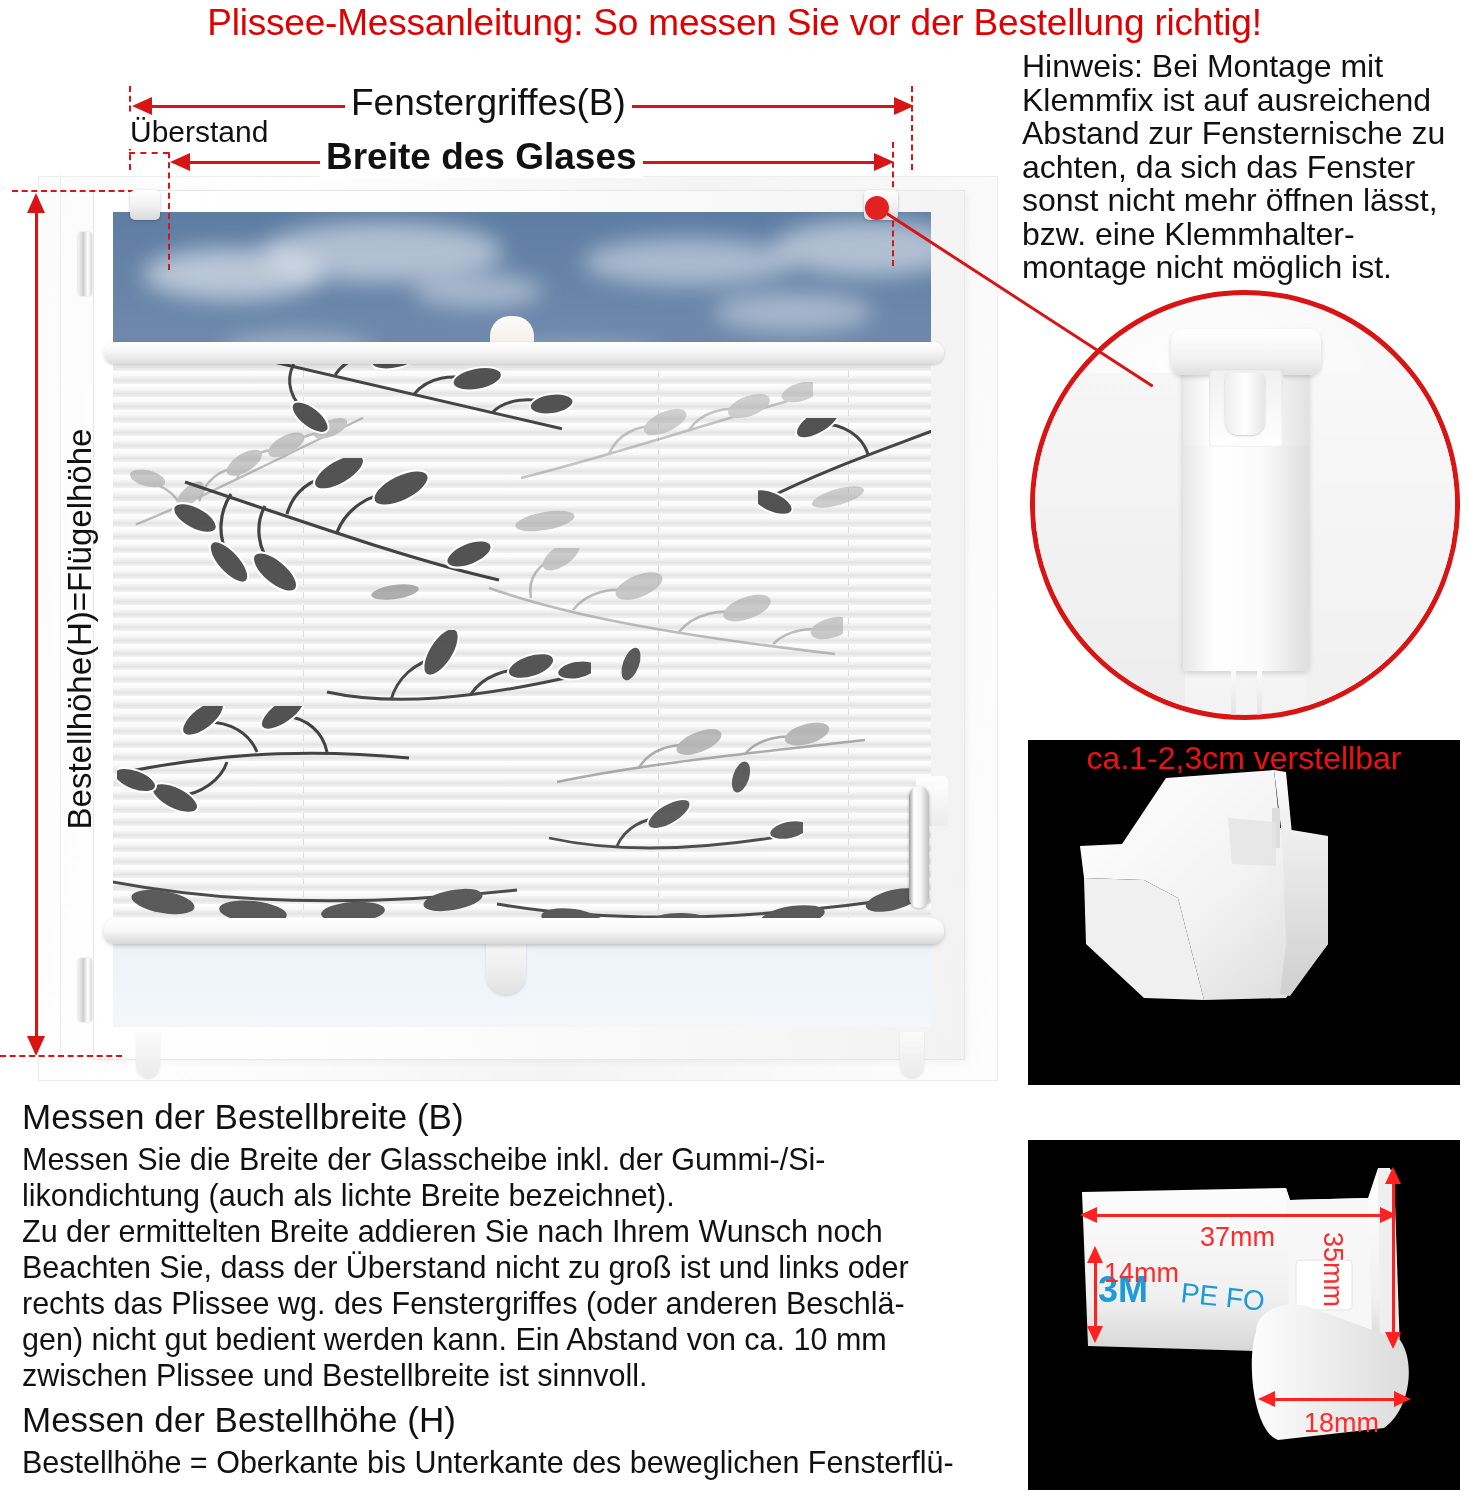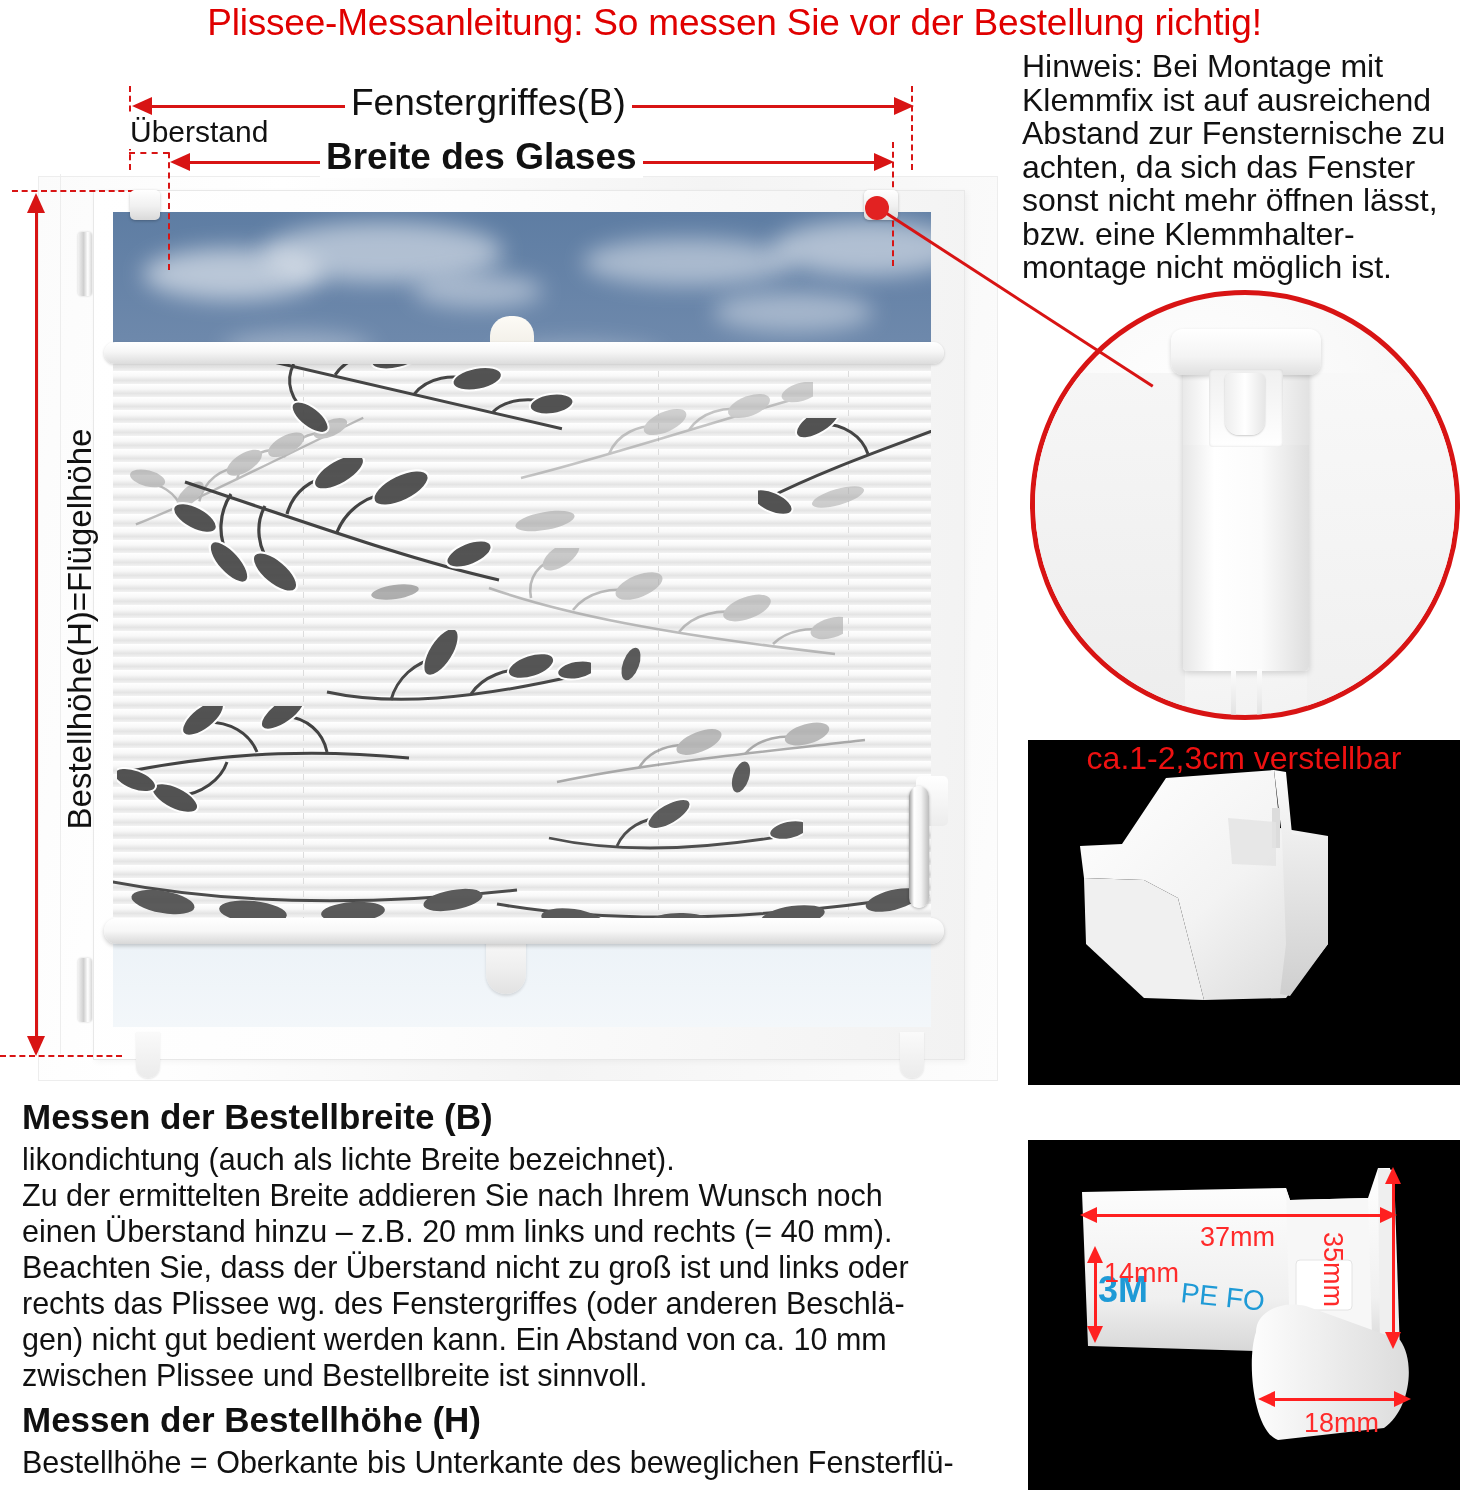--- a/index.html
+++ b/index.html
@@ -130,21 +130,21 @@
   .dimline-v{position:absolute;background:#ff2020;width:3px;}
   .dh{position:absolute;width:0;height:0;border-top:8px solid transparent;border-bottom:8px solid transparent;}
   .dh-l{border-right:17px solid #ff2020;}
   .dh-r{border-left:17px solid #ff2020;}
   .dv{position:absolute;width:0;height:0;border-left:8px solid transparent;border-right:8px solid transparent;}
   .dv-u{border-bottom:17px solid #ff2020;}
   .dv-d{border-top:17px solid #ff2020;}
 
   
   #bottomtext{left:22px;top:1096px;width:960px;}
-  .h-sec{font-size:35px;font-weight:700;margin:0 0 3px 0;line-height:42px;}
+  .h-sec{font-size:35px;font-weight:400;margin:0 0 3px 0;line-height:42px;}
   .p-sec{font-size:30.5px;line-height:36px;margin:0;}
   #sec2head{margin-top:6px;}
 </style>
 </head>
 <body>
 
 <div class="abs" id="title">Plissee-Messanleitung: So messen Sie vor der Bestellung richtig!</div>
 
 <div class="abs" id="window-wrap">
 
@@ -575,23 +575,23 @@
   <div class="dimtxt" style="left:76px;top:118px;">14mm</div>
 
   <div class="dimline" style="left:244px;top:258px;width:126px;"></div>
   <div class="dh dh-l" style="left:230px;top:251px;"></div>
   <div class="dh dh-r" style="left:366px;top:251px;"></div>
   <div class="dimtxt" style="left:276px;top:268px;">18mm</div>
 </div>
 
 <div class="abs" id="bottomtext">
   <div class="h-sec">Messen der Bestellbreite (B)</div>
+  <p class="p-sec">Messen Sie die Breite der Glasscheibe inkl. der Gummi-/Si-</p>
   <p class="p-sec">likondichtung (auch als lichte Breite bezeichnet).</p>
   <p class="p-sec">Zu der ermittelten Breite addieren Sie nach Ihrem Wunsch noch</p>
-  <p class="p-sec">einen Überstand hinzu – z.B. 20 mm links und rechts (= 40 mm).</p>
   <p class="p-sec">Beachten Sie, dass der Überstand nicht zu groß ist und links oder</p>
   <p class="p-sec">rechts das Plissee wg. des Fenstergriffes (oder anderen Beschlä-</p>
   <p class="p-sec">gen) nicht gut bedient werden kann. Ein Abstand von ca. 10 mm</p>
   <p class="p-sec">zwischen Plissee und Bestellbreite ist sinnvoll.</p>
   <div class="h-sec" id="sec2head">Messen der Bestellhöhe (H)</div>
   <p class="p-sec">Bestellhöhe = Oberkante bis Unterkante des beweglichen Fensterflü-</p>
 
 </div>
 
 </body></html>

